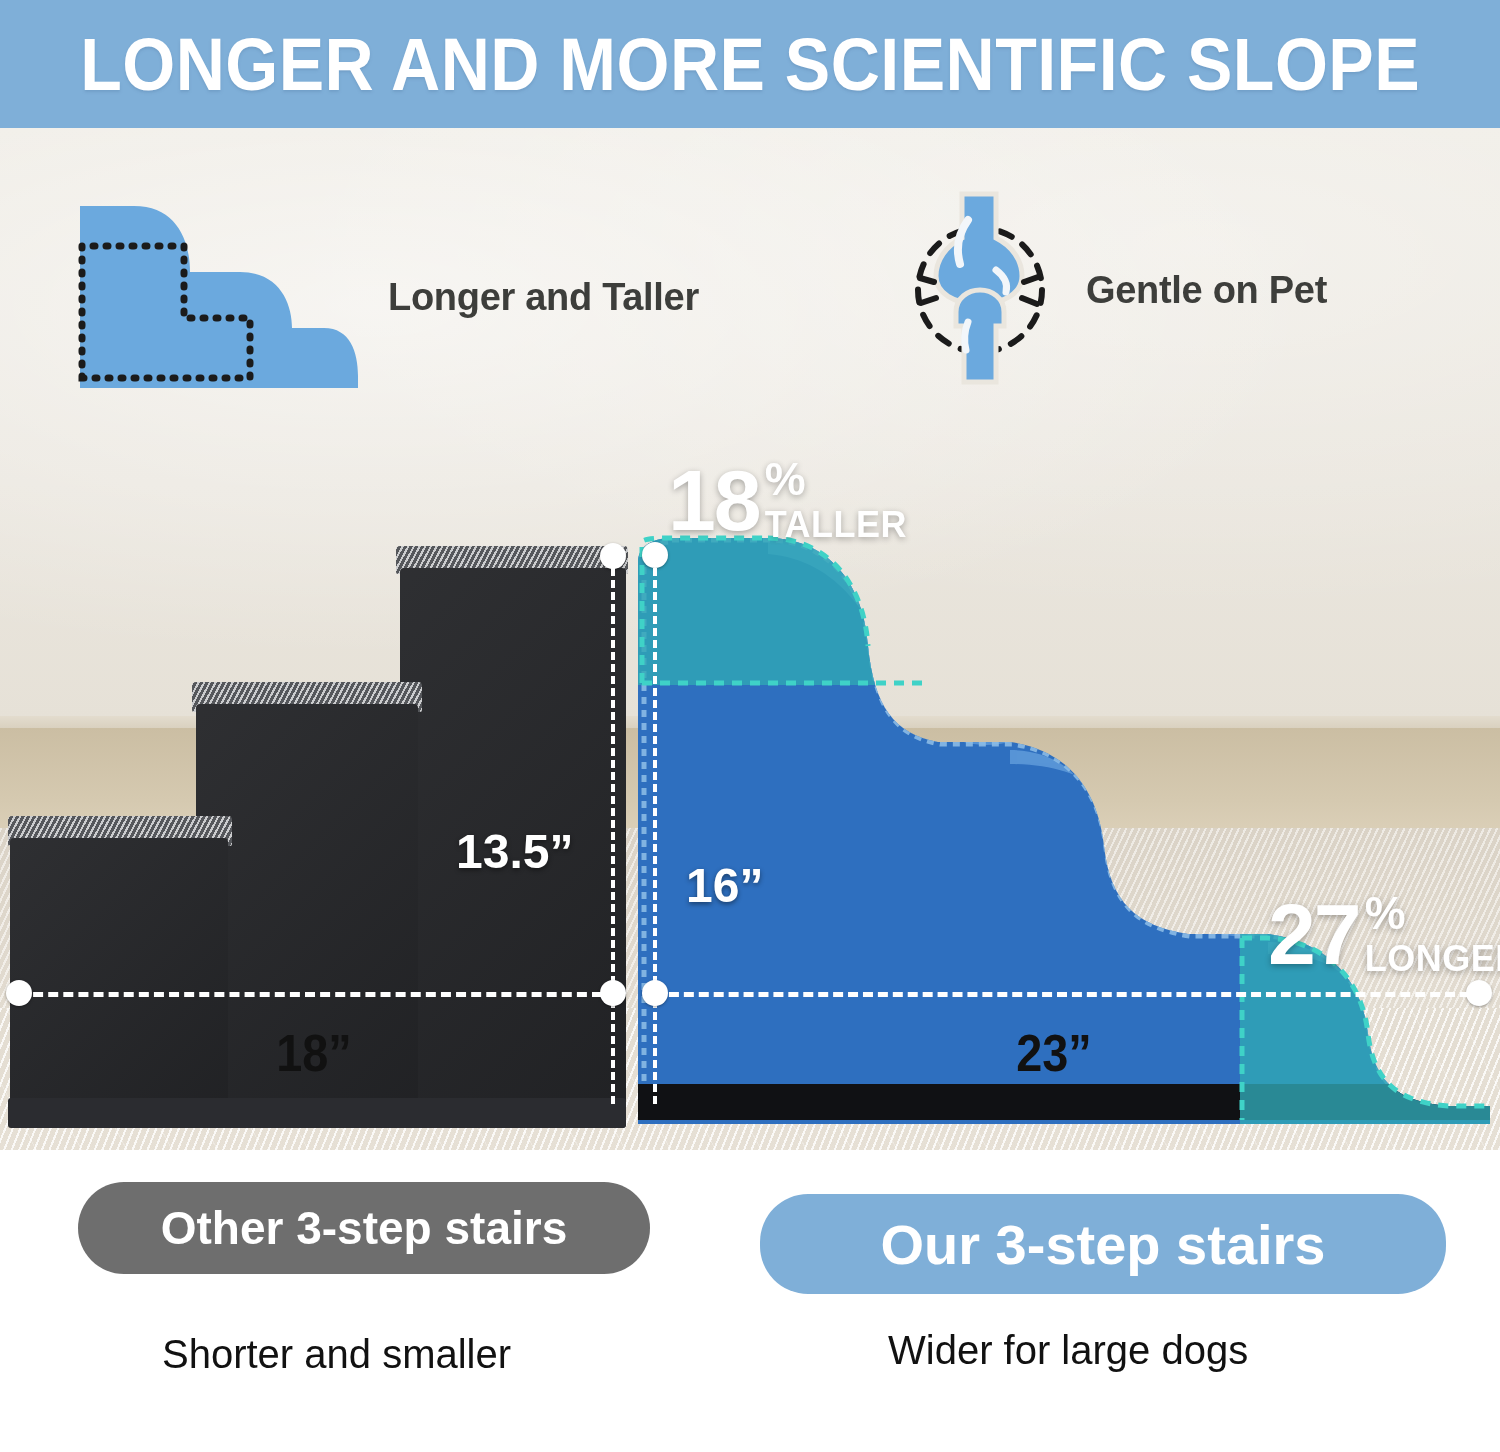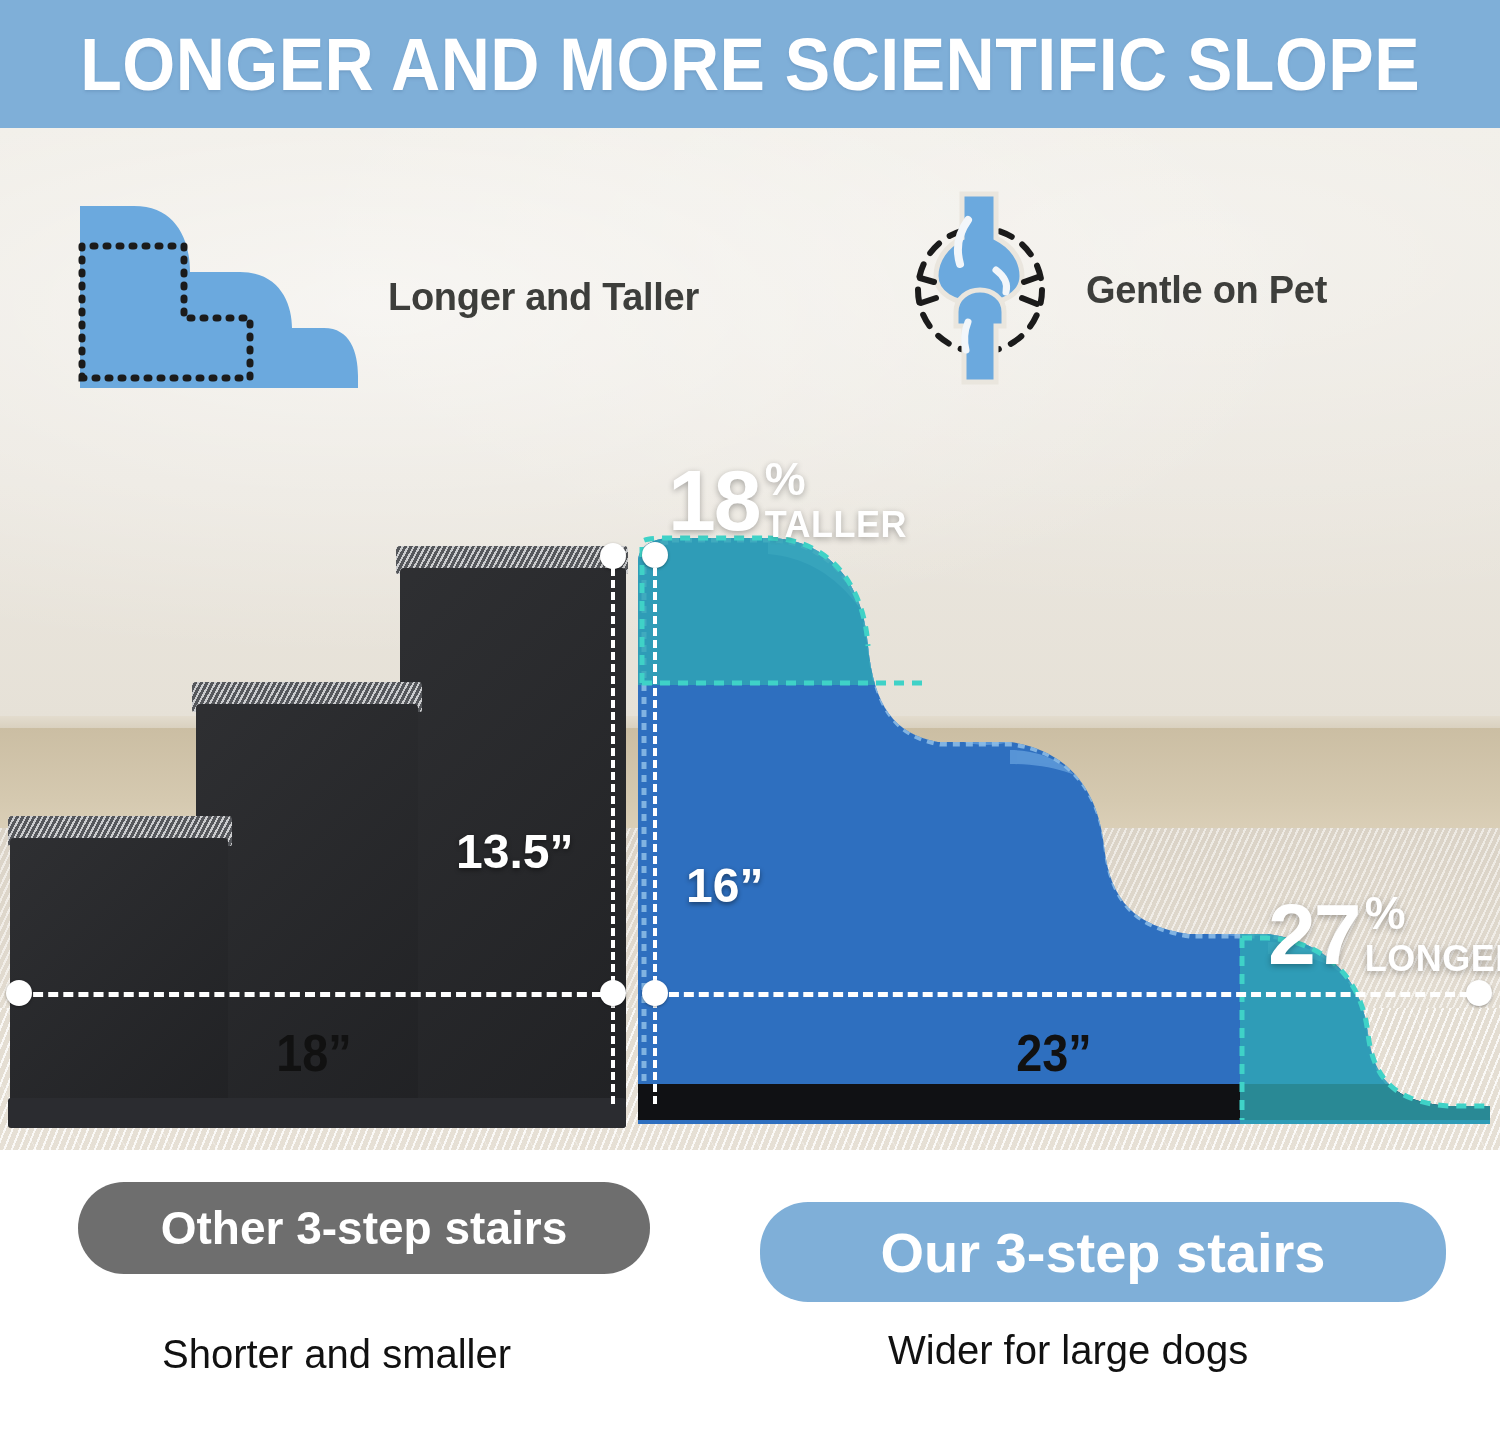--- a/index.html
+++ b/index.html
@@ -110,21 +110,21 @@
   .pct-right{ display:flex; flex-direction:column; align-items:flex-start; margin-left:5px; margin-top:2px; }
   .pct-sym{ font-size:46px; font-weight:bold; line-height:.95; font-family:"Liberation Sans", sans-serif; }
   .pct-word{ font-size:36px; font-weight:bold; letter-spacing:.5px; margin-top:2px;
              font-family:"Liberation Sans", sans-serif; }
 
   
   .bottom{ position:absolute; left:0; top:1150px; width:1500px; height:302px; background:#fff; }
   .pill{ position:absolute; display:flex; align-items:center; justify-content:center;
          border-radius:48px; color:#fff; font-weight:bold; white-space:nowrap; }
   .pill-other{ left:78px; top:32px; width:572px; height:92px; background:#6E6E6E; font-size:46px; }
-  .pill-our  { left:760px; top:52px; width:686px; height:100px; background:#7FAFD8; font-size:56px; }
+  .pill-our  { left:760px; top:44px; width:686px; height:100px; background:#7FAFD8; font-size:56px; }
   .sub{ position:absolute; color:#111; font-size:40px; font-family:"Liberation Sans", sans-serif;
         white-space:nowrap; }
   .sub-a{ left:162px; top:182px; }
   .sub-b{ left:888px; top:178px; }
   .sub-c{ left:712px; top:248px; }
 </style>
 </head>
 <body>
 
 <div class="page">

